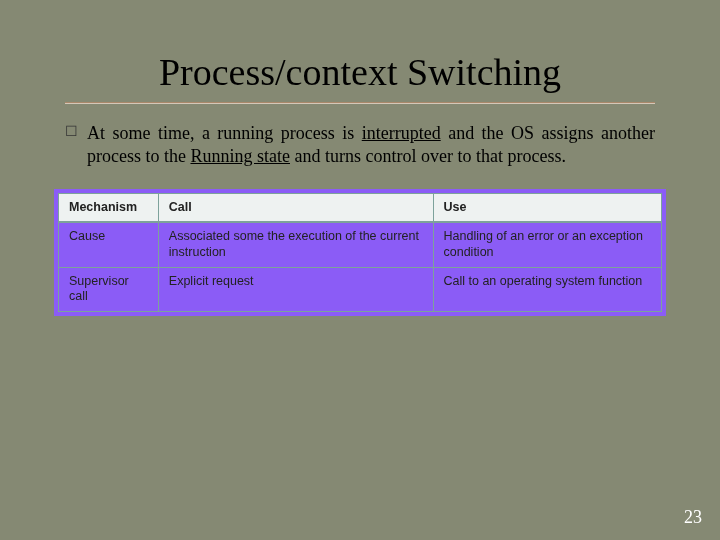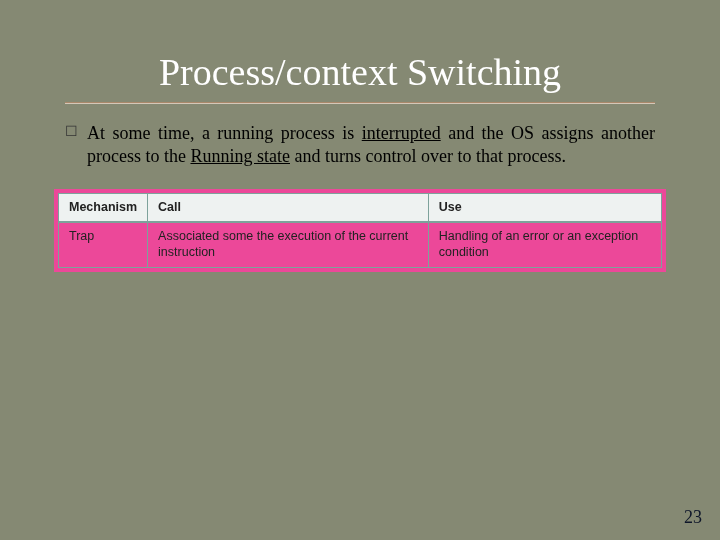--- a/index.html
+++ b/index.html
@@ -19,21 +19,21 @@
     width: 720px;
     height: 540px;
     position: relative;
     box-sizing: border-box;
     padding: 40px 50px 30px 50px;
   }
   .title {
     text-align: center;
     font-size: 38px;
     font-weight: 400;
-    color: #ffffff;
+    color: #000000;
     margin: 10px 0 8px 0;
     font-family: Georgia, serif;
   }
   .divider {
     width: 590px;
     height: 0;
     margin: 0 auto 18px auto;
     border-top: 1px solid #a9886a;
     border-bottom: 1px solid #d4c7b8;
   }
@@ -57,21 +57,21 @@
     top: 1px;
     font-size: 14px;
     color: #333;
   }
   .u {
     text-decoration: underline;
   }
   .table-wrap {
     width: 612px;
     margin: 6px auto 0 auto;
-    background: #ec4899;
+    background: #8b5cf6;
     padding: 4px;
     box-sizing: border-box;
   }
   table.mech {
     width: 100%;
     border-collapse: collapse;
     font-family: Arial, Helvetica, sans-serif;
     font-size: 12.5px;
     color: #222;
   }
@@ -84,21 +84,21 @@
   }
   table.mech thead th {
     background: #eef2f1;
     font-weight: bold;
     border-bottom: 2px solid #7da29b;
   }
   .page-num {
     position: absolute;
     right: 18px;
     bottom: 12px;
-    color: #0f172a;
+    color: #ffffff;
     font-size: 18px;
     font-family: Georgia, serif;
   }
 </style>
 </head>
 <body>
 
 <div class="slide">
 
   <div class="title">Process/context Switching</div>
@@ -114,22 +114,27 @@
     <table class="mech">
       <thead>
         <tr>
           <th>Mechanism</th>
           <th>Call</th>
           <th>Use</th>
         </tr>
       </thead>
       <tbody>
         <tr>
-          <td>Trap</td>
+          <td>Cause</td>
           <td>Associated some the execution of the current instruction</td>
           <td>Handling of an error or an exception condition</td>
+        </tr>
+        <tr>
+          <td>Supervisor call</td>
+          <td>Explicit request</td>
+          <td>Call to an operating system function</td>
         </tr>
       </tbody>
     </table>
   </div>
 
   <div class="page-num">23</div>
 </div>
 
 </body></html>

